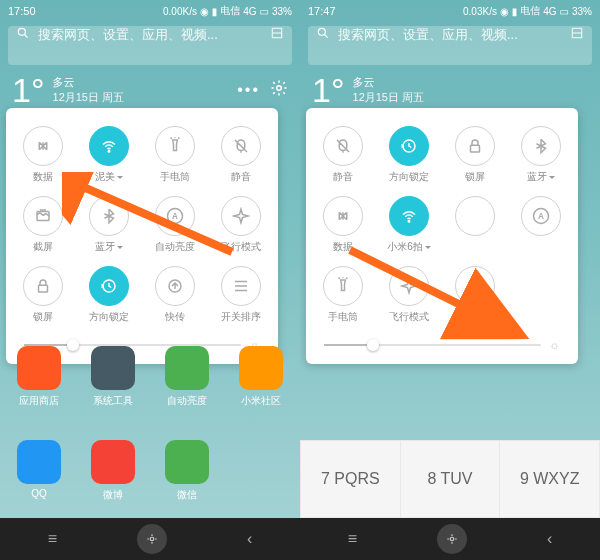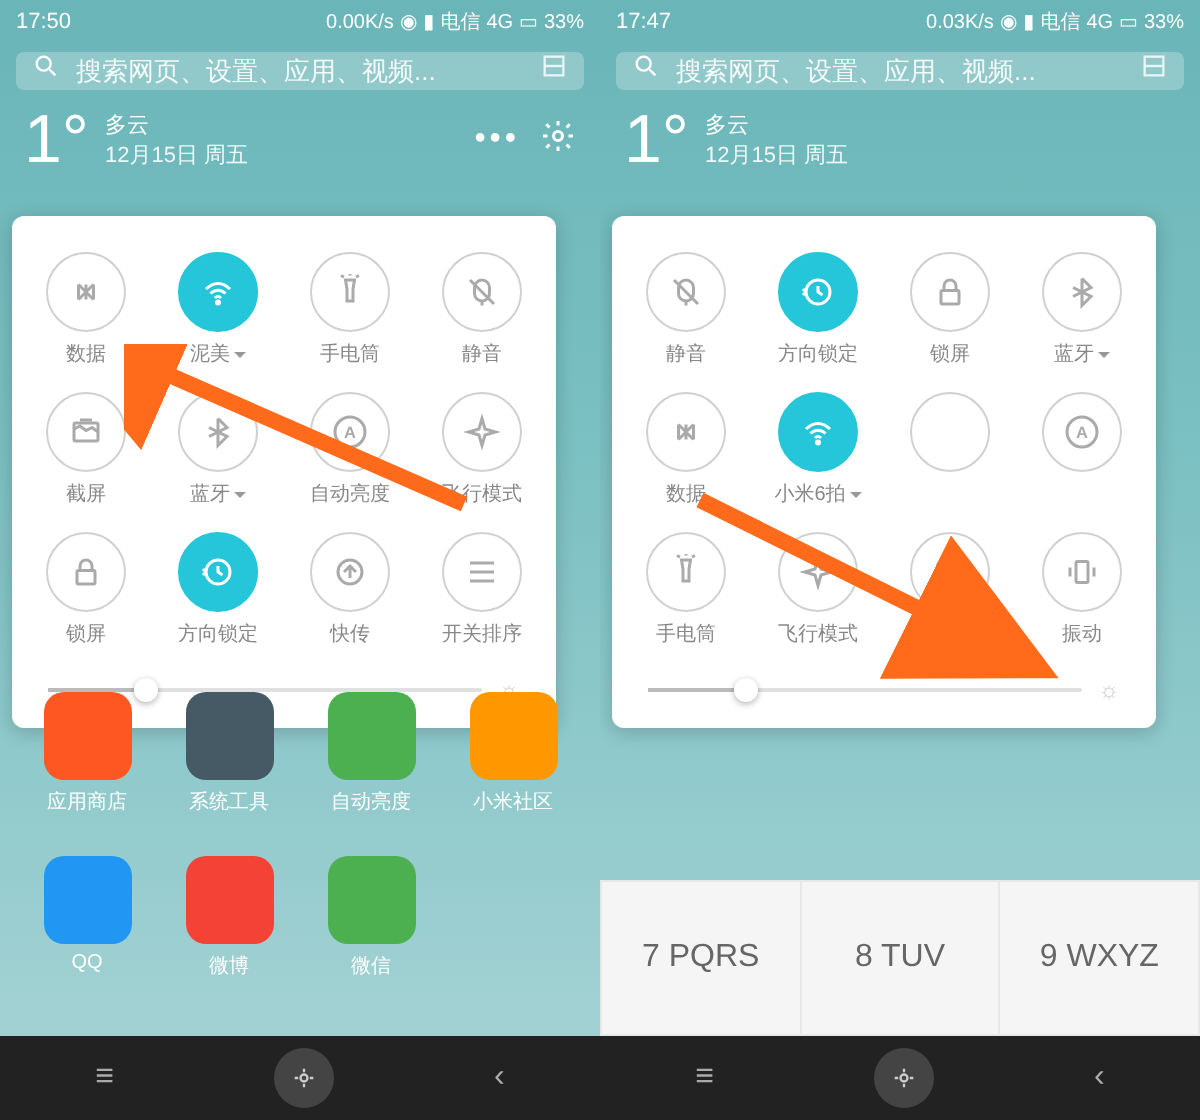--- a/index.html
+++ b/index.html
@@ -1,21 +1,21 @@
 <!DOCTYPE html>
 <html><head>
 <meta charset="utf-8">
 <style>
 *{margin:0;padding:0;box-sizing:border-box;font-family:-apple-system,BlinkMacSystemFont,"Segoe UI",sans-serif}
 body{width:600px;height:560px;display:flex;background:#000;overflow:hidden}
 .phone{width:300px;height:560px;position:relative;overflow:hidden;background:linear-gradient(180deg,#6ab5b8 0%,#7bc0c2 40%,#a8d4d6 100%)}
 .status-bar{height:22px;padding:0 8px;display:flex;align-items:center;justify-content:space-between;color:#fff;font-size:11px}
 .status-right{display:flex;align-items:center;gap:3px}
 .status-right span{font-size:10px}
-.search-bar{margin:4px 8px;height:19px;background:rgba(255,255,255,0.25);border-radius:4px;display:flex;align-items:center;padding:0 8px;color:#fff}
+.search-bar{margin:4px 8px;height:39px;background:rgba(255,255,255,0.25);border-radius:4px;display:flex;padding:0 8px;color:#fff}
 .search-ico{margin-right:8px}
 .search-ph{flex:1;font-size:13px;opacity:0.9}
 .scan-ico{opacity:0.8}
 .weather-row{display:flex;align-items:center;padding:4px 12px 8px;color:#fff}
 .temp{font-size:34px;font-weight:200;line-height:1}
 .weather-info{margin-left:8px;font-size:11px}
 .weather-cond{font-size:11px}
 .weather-date{font-size:11px;opacity:0.9}
 .dots{margin-left:auto;font-size:16px;letter-spacing:2px}
 .gear{margin-left:10px}
@@ -28,21 +28,21 @@
 .circ.on{background:#26c6da;border-color:#26c6da;color:#fff}
 .circ svg{width:18px;height:18px}
 .tlabel{font-size:10px;color:#888;margin-top:4px}
 .tlabel.tri::after{content:"";display:inline-block;width:0;height:0;border-left:3px solid transparent;border-right:3px solid transparent;border-top:3px solid #999;margin-left:2px;vertical-align:middle}
 .slider{margin:8px 14px 4px;height:14px;position:relative;display:flex;align-items:center}
 .slider-track{flex:1;height:2px;background:#e0e0e0;border-radius:1px;position:relative}
 .slider-fill{position:absolute;left:0;top:0;height:2px;background:#bbb}
 .slider-thumb{position:absolute;width:12px;height:12px;border-radius:50%;background:#fff;box-shadow:0 1px 3px rgba(0,0,0,0.3);top:-5px}
 .slider-sun{margin-left:8px;color:#ccc;font-size:12px}
 .home-bg{position:absolute;top:0;left:0;right:0;bottom:0;background:#1a3a3a;z-index:-1}
-.home-icons{position:absolute;top:338px;left:0;right:0;display:grid;grid-template-columns:repeat(4,1fr);padding:0 10px;gap:4px}
+.home-icons{position:absolute;top:338px;left:0;right:0;display:grid;grid-template-columns:repeat(4,1fr);padding:0 10px;gap:16px}
 .app{display:flex;flex-direction:column;align-items:center;padding:8px 0}
 .app-ico{width:44px;height:44px;border-radius:10px;display:flex;align-items:center;justify-content:center;font-size:22px;color:#fff}
 .app-label{font-size:10px;color:#fff;margin-top:4px}
 .nav-bar{position:absolute;bottom:0;left:0;right:0;height:42px;background:#222;display:flex;align-items:center;justify-content:center;gap:80px;color:#aaa}
 .nav-home{width:30px;height:30px;border-radius:50%;background:#444;display:flex;align-items:center;justify-content:center}
 .phone-b-bg{position:absolute;top:440px;left:0;right:0;bottom:42px;background:#e8e8e8;display:grid;grid-template-columns:repeat(3,1fr);gap:1px;padding:1px}
 .key{background:#f5f5f5;display:flex;align-items:center;justify-content:center;font-size:16px;color:#666}
 .arrow{position:absolute;z-index:10;pointer-events:none}
 .arrow-a{top:172px;left:62px;width:180px;height:90px}
 .arrow-b{top:240px;left:40px;width:200px;height:100px}
@@ -388,29 +388,20 @@
         </div>
         <div class="tile">
           <div class="circ">
             <svg viewBox="0 0 24 24" fill="none" stroke="currentColor" stroke-width="2">
               <rect x="4" y="6" width="16" height="12" rx="1"></rect>
               <path d="M8 4h8M4 10l4-2 4 3 4-2 4 3"></path>
             </svg>
           </div>
           <div class="tlabel">截屏</div>
         </div>
-        <div class="tile">
-          <div class="circ">
-            <svg viewBox="0 0 24 24" fill="none" stroke="currentColor" stroke-width="2">
-              <rect x="8" y="5" width="8" height="14" rx="1"></rect>
-              <path d="M4 9v6M20 9v6"></path>
-            </svg>
-          </div>
-          <div class="tlabel">振动</div>
-        </div>
       </div>
     <div class="slider">
       <div class="slider-track">
         <div class="slider-fill" style="width:20%"></div>
         <div class="slider-thumb" style="left:20%"></div>
       </div>
       <span class="slider-sun">☼</span>
     </div>
   </div>
 

